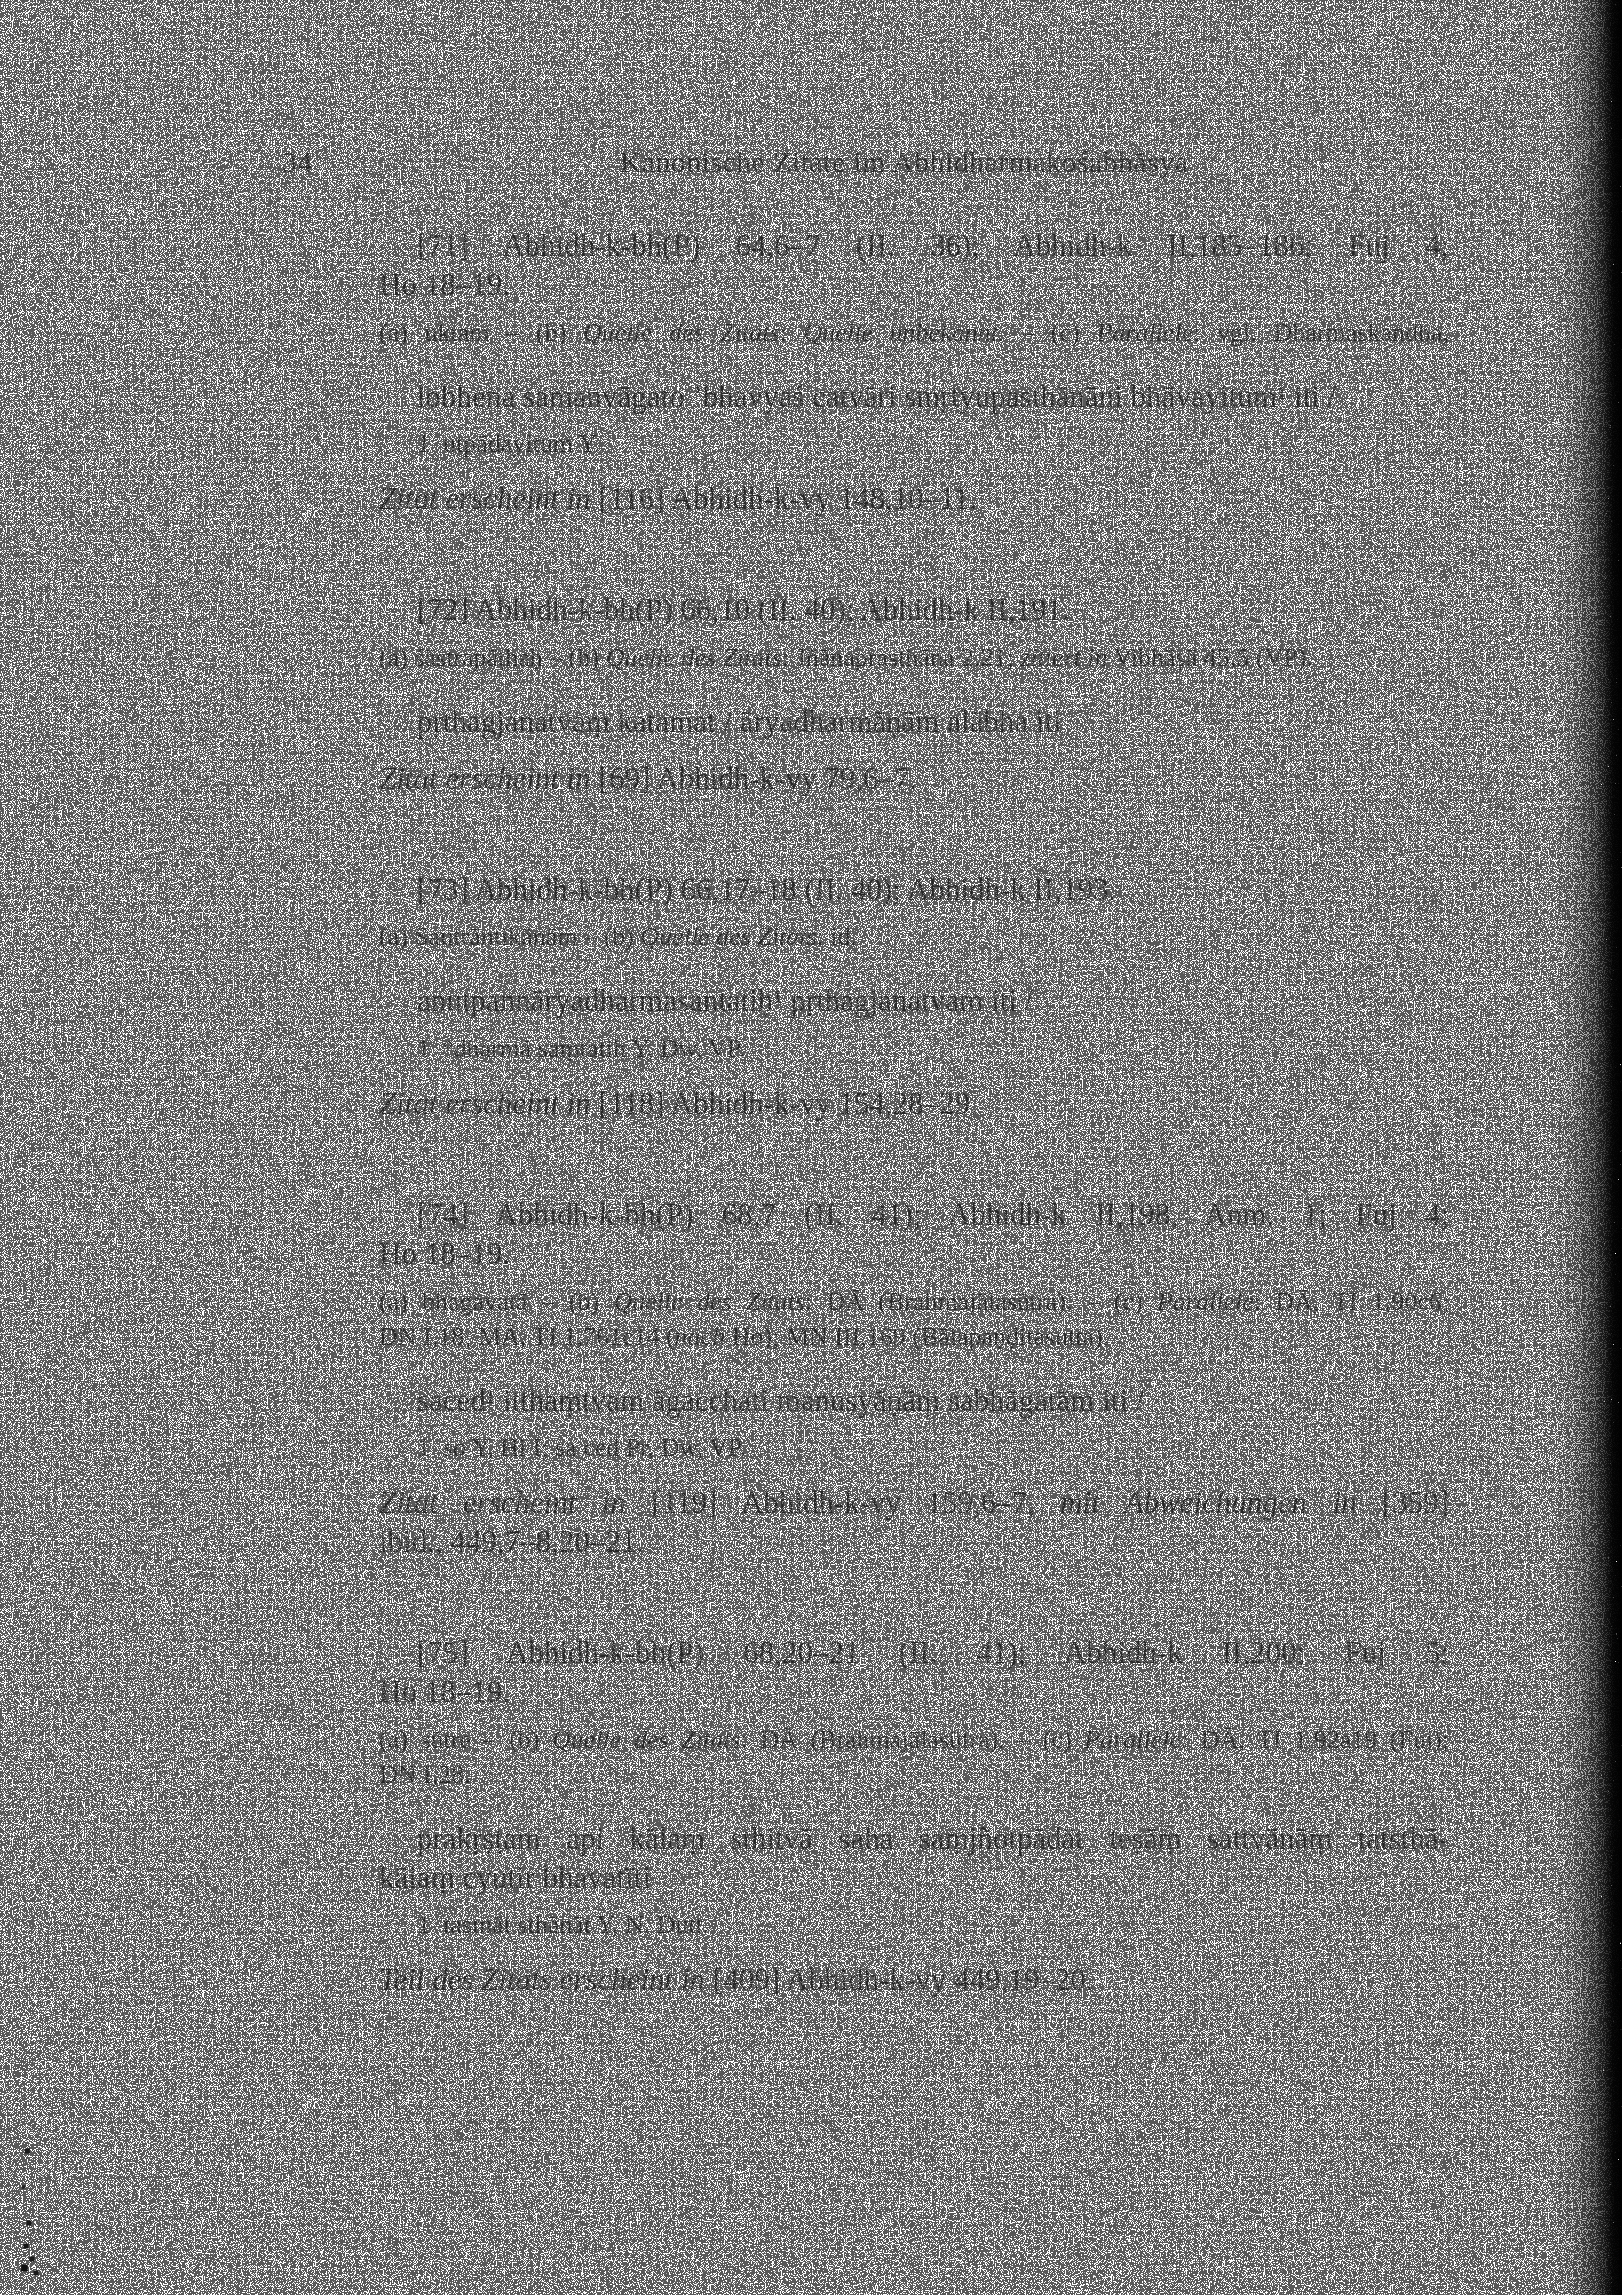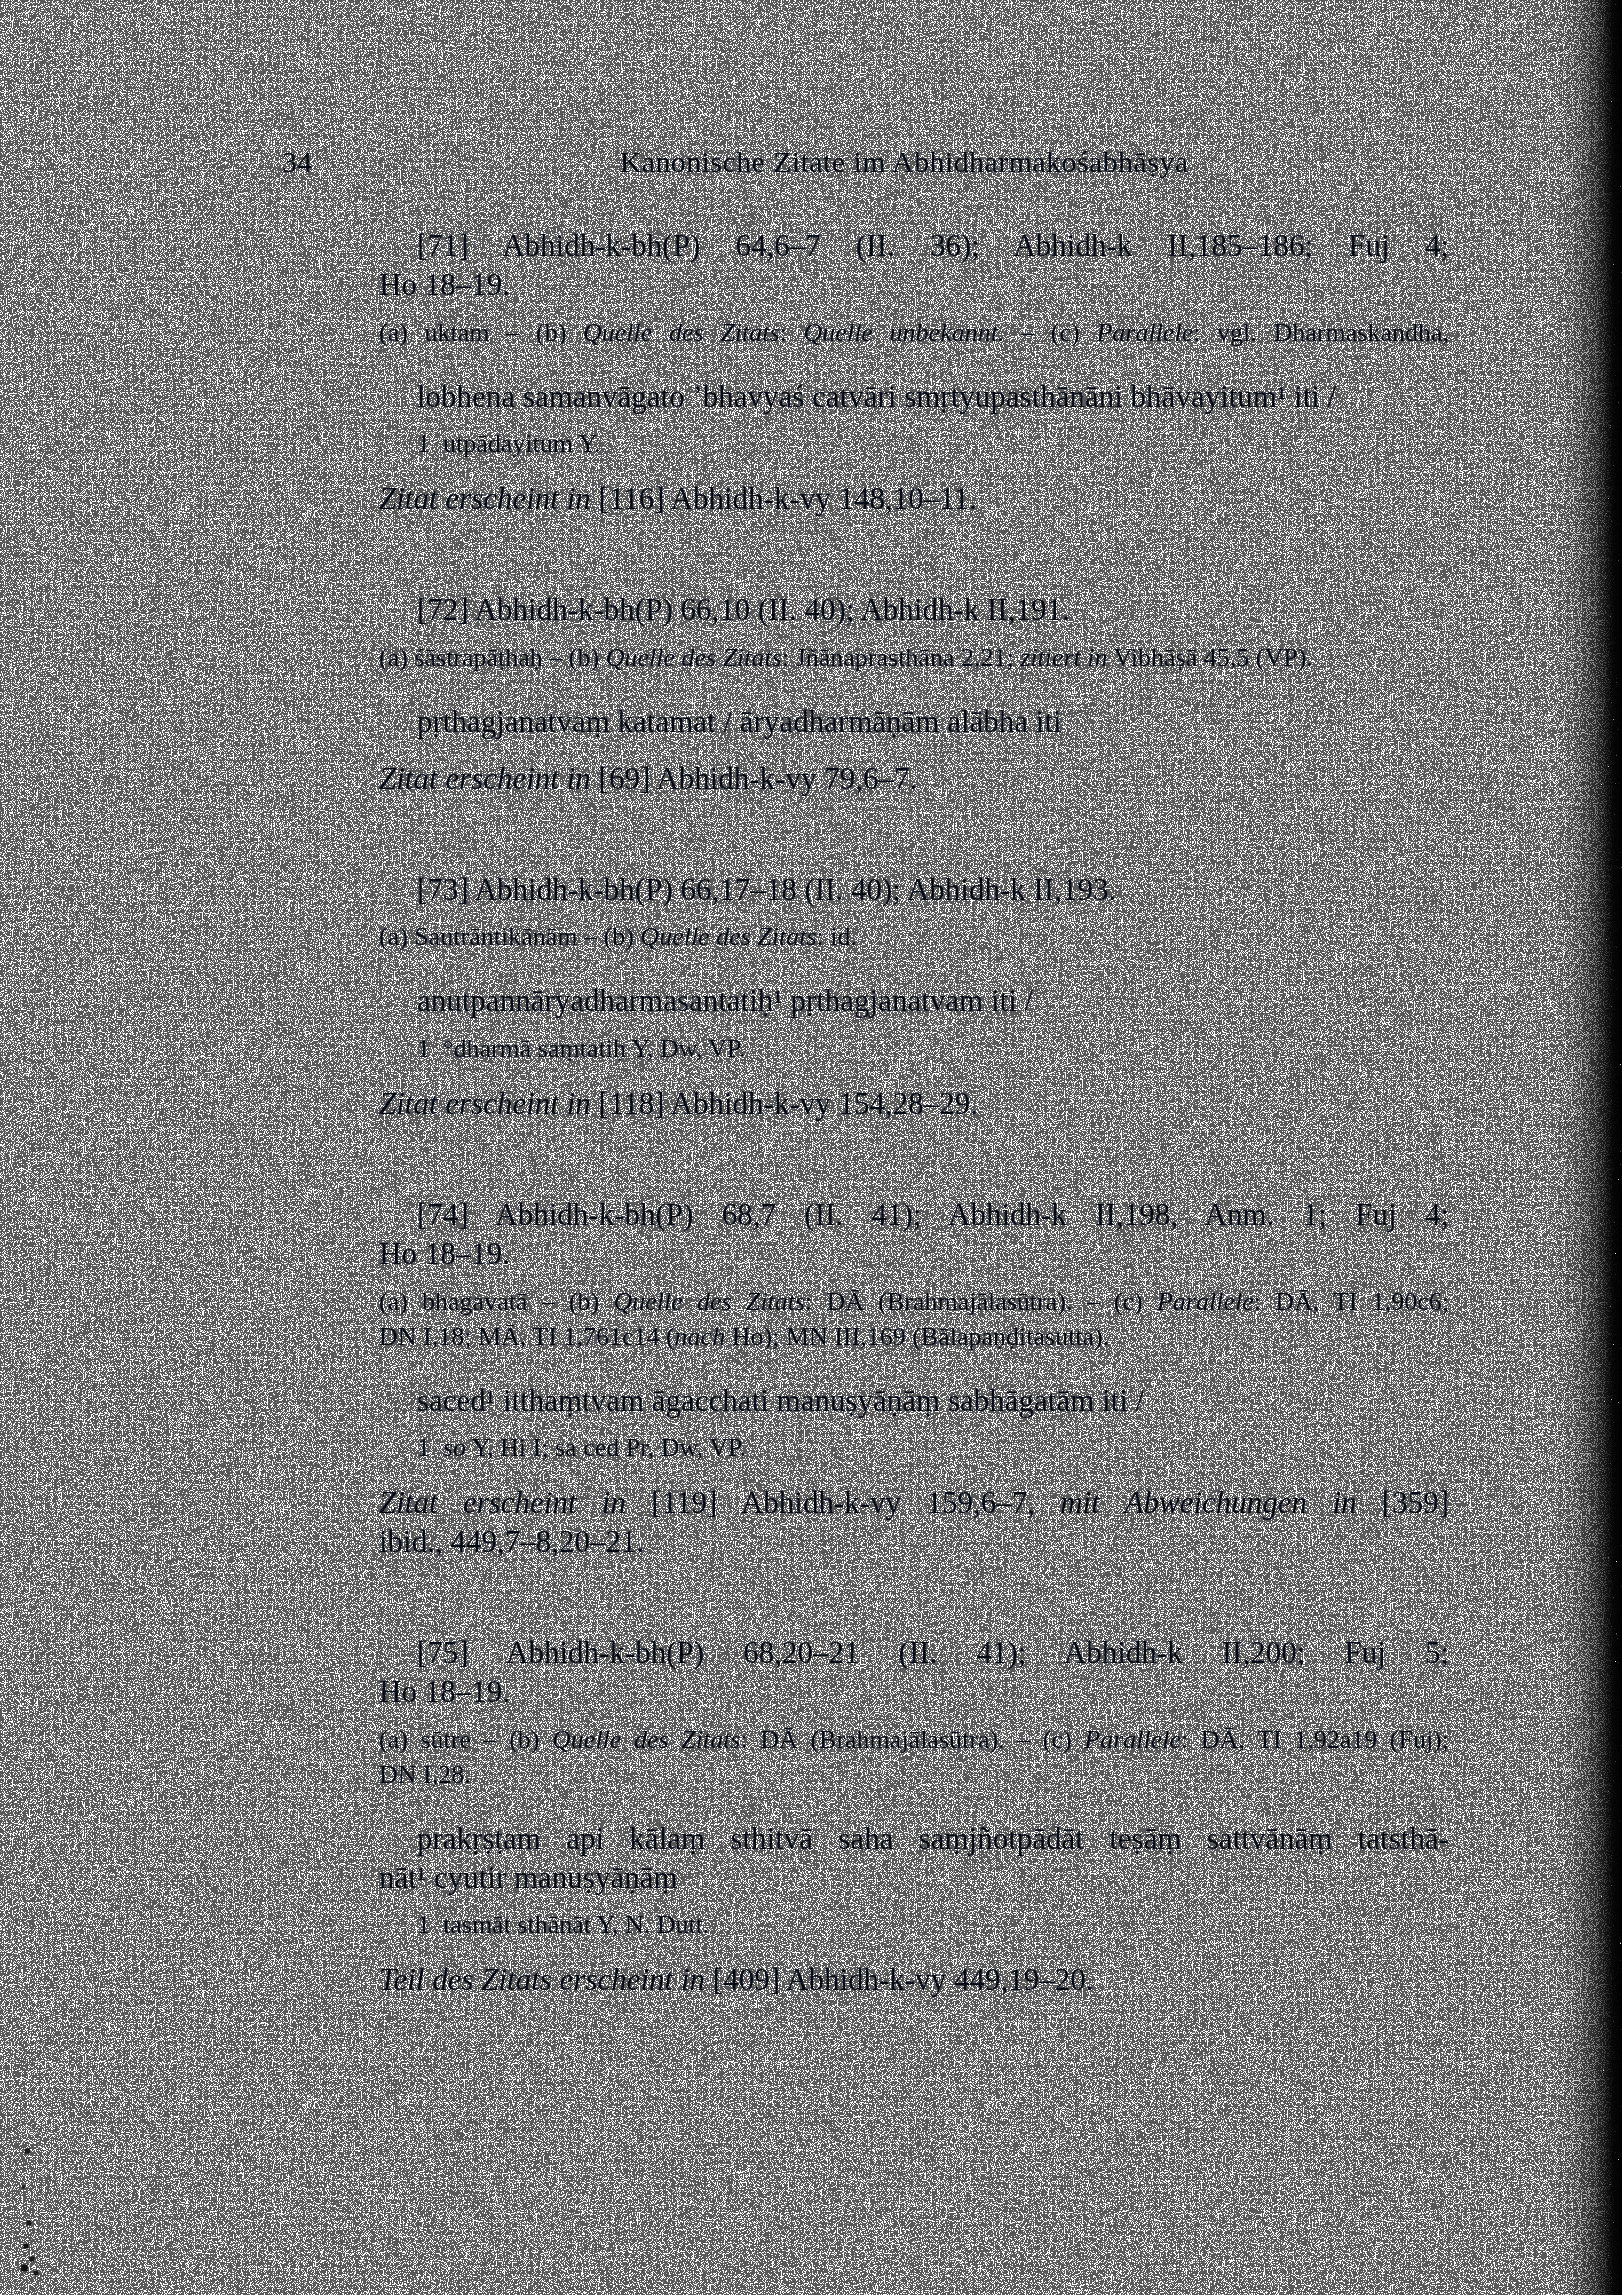--- a/index.html
+++ b/index.html
@@ -1,20 +1,20 @@
 <!DOCTYPE html>
 <html style="font-size:12px"><head>
 <meta charset="utf-8">
 <style>
   html,body { margin:0; padding:0; background:#e8e8e8; }
   .page {
     position:relative; width:1623px; height:2295px;
     background:#ffffff; overflow:hidden;
     font-family:"Liberation Serif","DejaVu Serif",serif;
-    color:#0f172a;
+    color:#737373;
   }
   .folio { position:absolute; left:282px; top:145px; font-size:30px; }
   .rtitle { position:absolute; left:359px; top:145px; width:1090px; text-align:center; font-size:30px; letter-spacing:0.4px; }
   .content { position:absolute; left:359px; top:226px; width:1090px; }
   .entry { margin-bottom:72px; }
   .para { font-size:31px; line-height:39px; }
   .note, .footnote { font-size:26px; line-height:35px; }
   .note { margin-top:10.6px; }
   .quote { margin-top:27px;font-family:Liberation Serif, serif; }
   .footnote { margin-top:10.6px; }
@@ -129,21 +129,21 @@
       <div class="para header indent">
           <div class="line just"><span>[75] Abhidh-k-bh(P) 68,20–21 (II. 41); Abhidh-k II,200; Fuj 5;</span></div>
           <div class="line"><span>Ho 18–19.</span></div>
         </div>
       <div class="para note">
           <div class="line just"><span>(a) sūtre – (b) </span><span class="it">Quelle des Zitats</span><span>: DĀ (Brahmajālasūtra). – (c) </span><span class="it">Parallele</span><span>: DĀ, TI 1,92a19 (Fuj);</span></div>
           <div class="line"><span>DN I,28.</span></div>
         </div>
       <div class="para quote indent">
           <div class="line just"><span>prakṛṣṭam api kālaṃ sthitvā saha saṃjñotpādāt teṣāṃ sattvānāṃ tatsthā-</span></div>
-          <div class="line"><span>nāt¹ cyutir manuṣyāṇāṃ</span></div>
+          <div class="line"><span>kālaṃ cyutir bhavatīti</span></div>
         </div>
       <div class="para footnote indent">
           <div class="line"><span>1&nbsp; tasmāt sthānāt Y, N. Dutt.</span></div>
         </div>
       <div class="para zitat">
           <div class="line"><span class="it">Teil des Zitats erscheint in</span><span> [409] Abhidh-k-vy 449,19–20.</span></div>
         </div>
     </section>
 
   </main>

